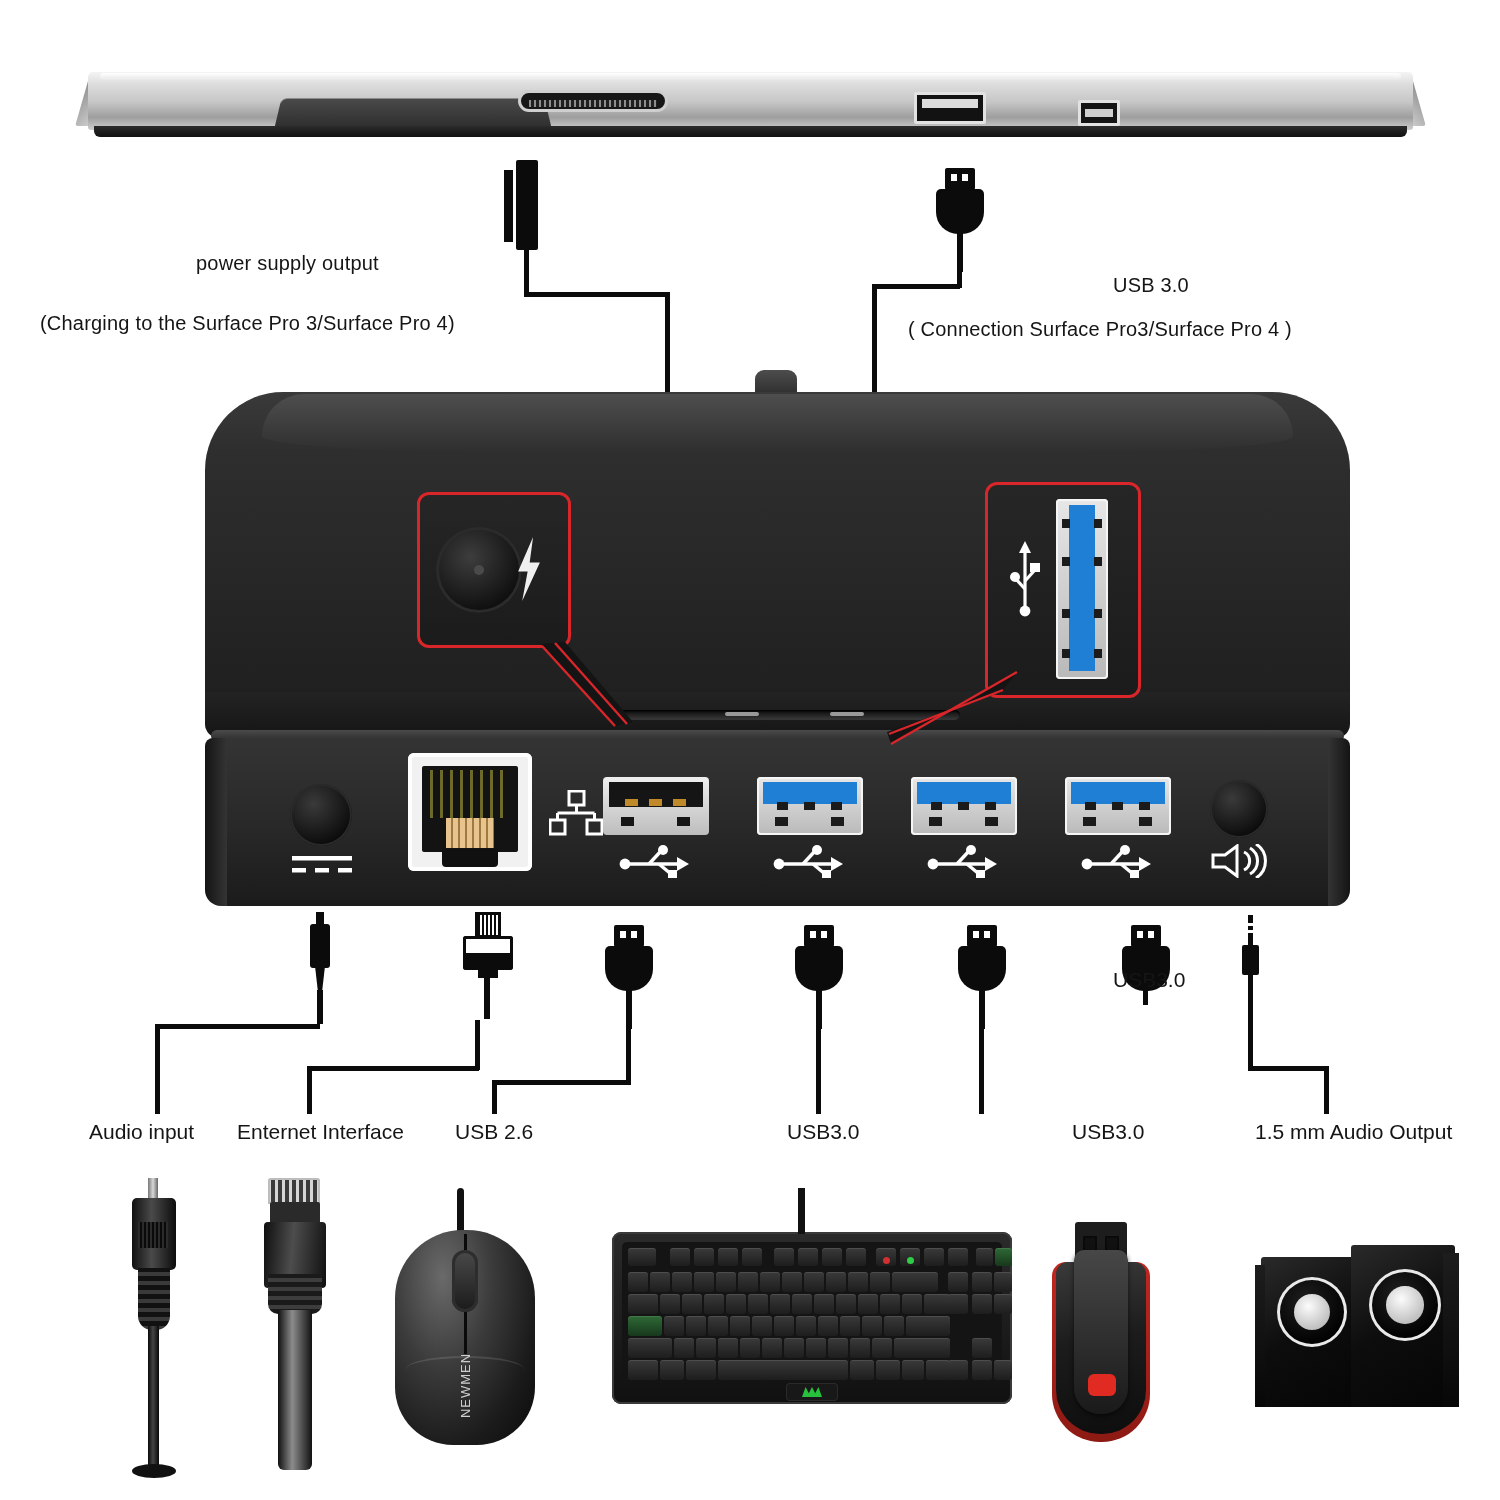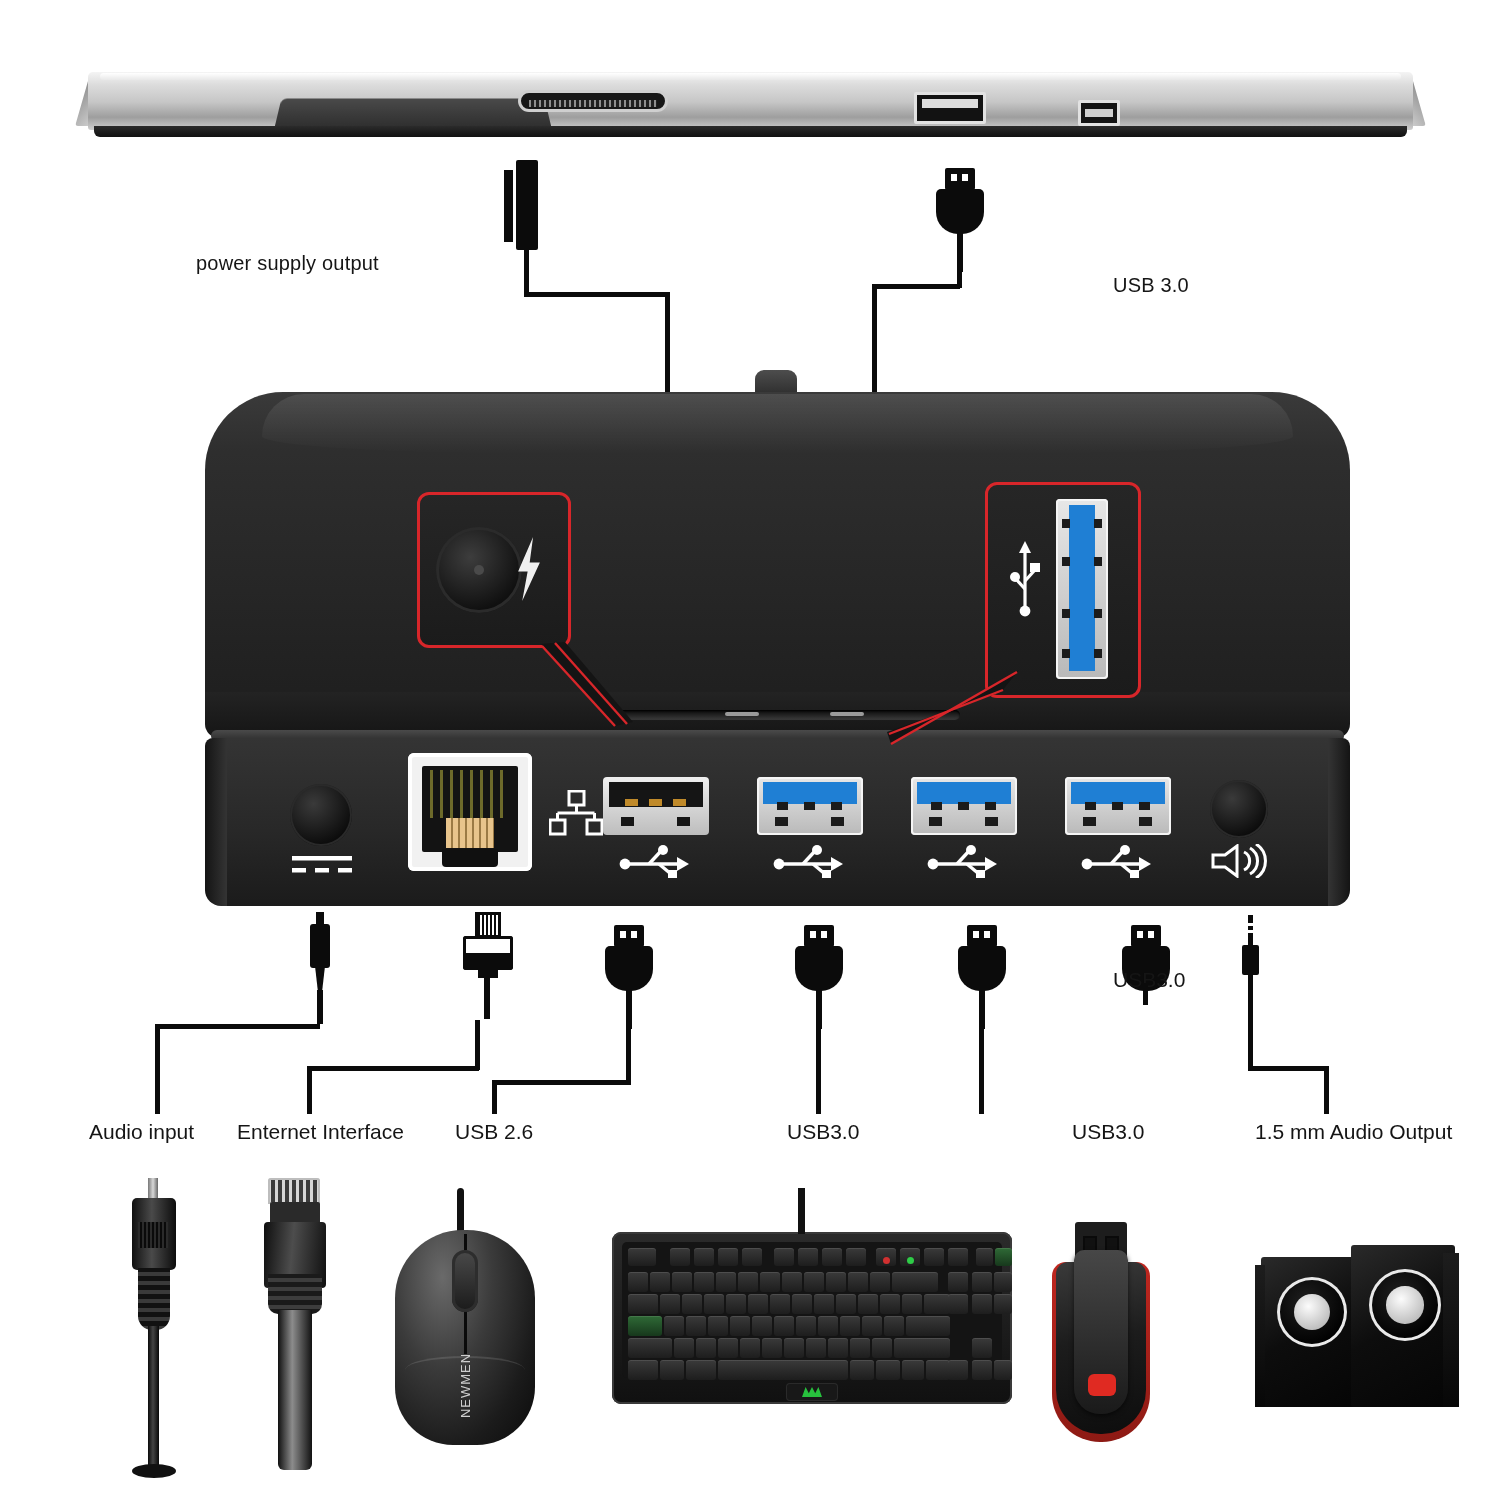--- a/index.html
+++ b/index.html
@@ -216,36 +216,38 @@
   <div class="ln lnv abs" style="left:524px;top:246px;height:50px;"></div>
   <div class="ln lnh abs" style="left:524px;top:292px;width:146px;"></div>
   <div class="ln lnv abs" style="left:665px;top:292px;height:338px;"></div>
   <div class="abs dinplug" style="left:658px;top:560px;width:20px;height:136px;">
     <div class="shaft"></div>
       <div class="grip"></div>
       <div class="tail"></div>
   </div>
 
   <div class="abs lbl" style="left:196px;top:252px;">power supply output</div>
+  <div class="abs lbl" style="left:40px;top:312px;">(Charging to the Surface Pro 3/Surface Pro 4)</div>
 
   <div class="abs usbplug" style="left:936px;top:168px;width:48px;height:106px;">
     <div class="head"></div>
       <div class="body"></div>
       <div class="wire"></div>
   </div>
   <div class="ln lnv abs" style="left:957px;top:230px;height:58px;"></div>
   <div class="ln lnh abs" style="left:872px;top:284px;width:88px;"></div>
   <div class="ln lnv abs" style="left:872px;top:284px;height:336px;"></div>
   <div class="abs usb3small" style="left:856px;top:612px;width:28px;height:62px;">
     <div class="head"></div>
       <div class="body"></div>
       <div class="pins"></div>
   </div>
 
   <div class="abs lbl" style="left:1113px;top:274px;">USB 3.0</div>
+  <div class="abs lbl" style="left:908px;top:318px;">( Connection Surface Pro3/Surface Pro 4 )</div>
 
   <div class="abs" id="dock">
     <div class="dock-nub"></div>
     <div class="dock-upper">
       <div class="dock-upper-gloss"></div>
     </div>
     <div class="dock-lip"></div>
     <div class="dock-slot">
       <i style="left:110px;"></i>
         <i style="left:215px;"></i>

